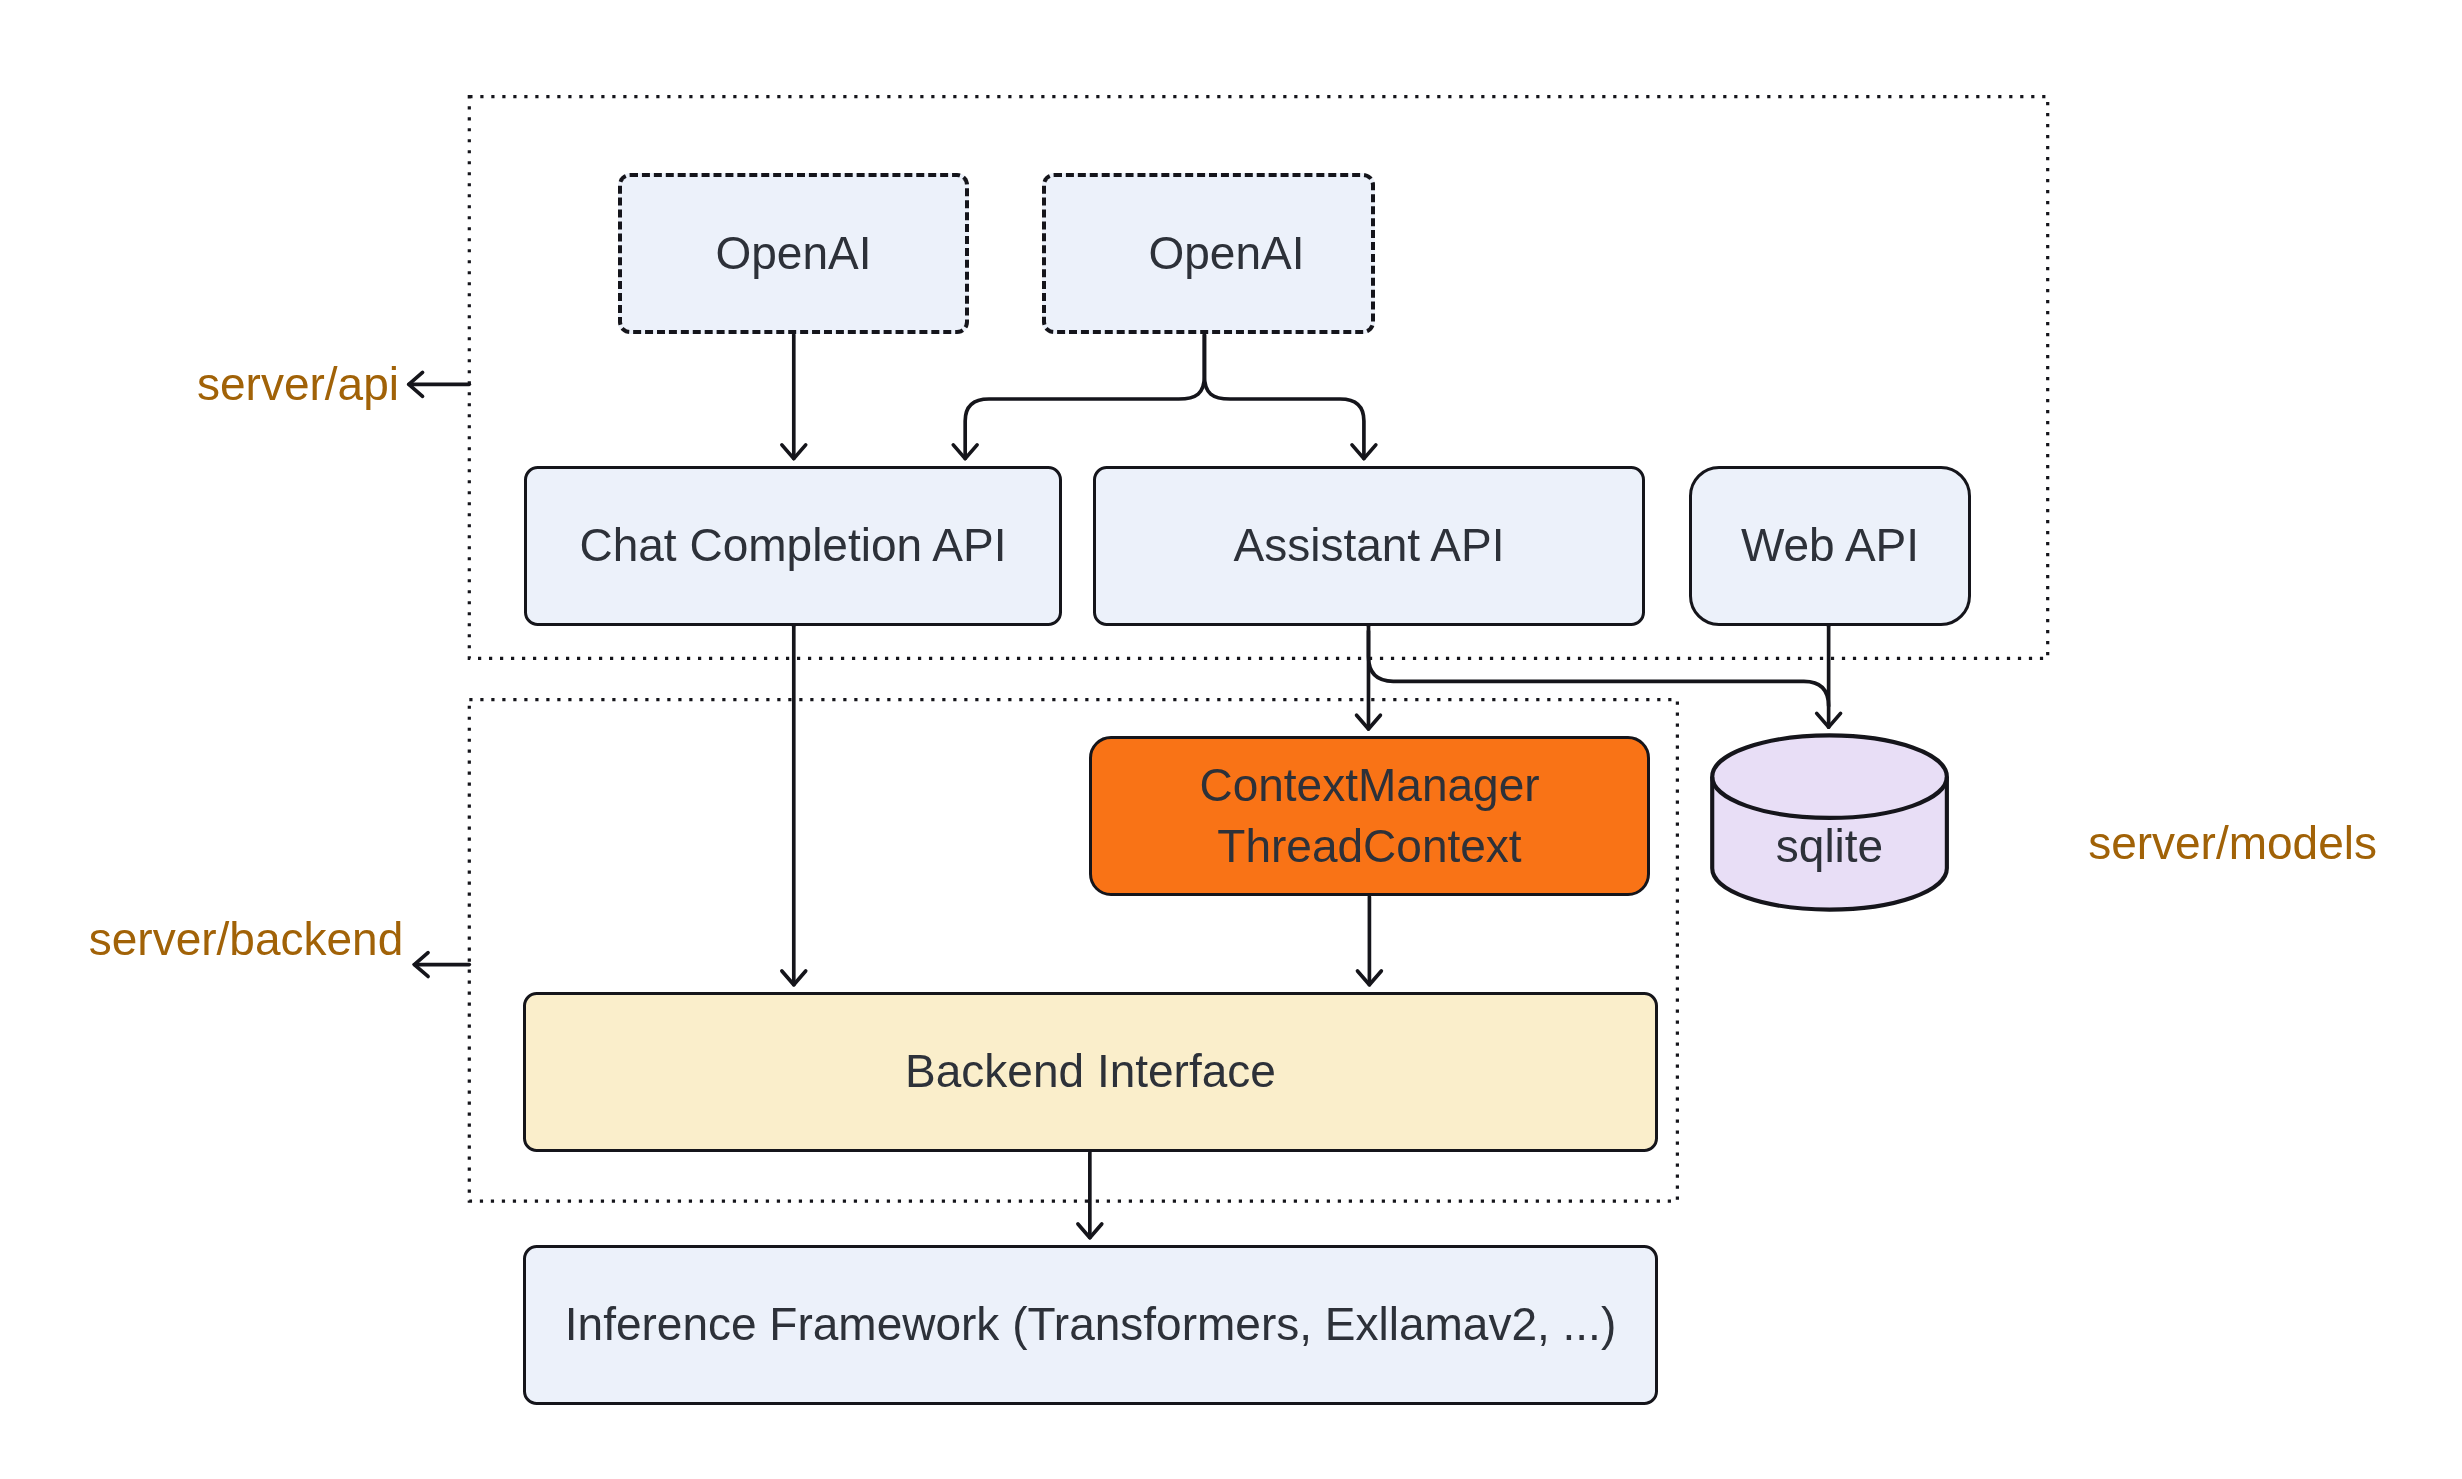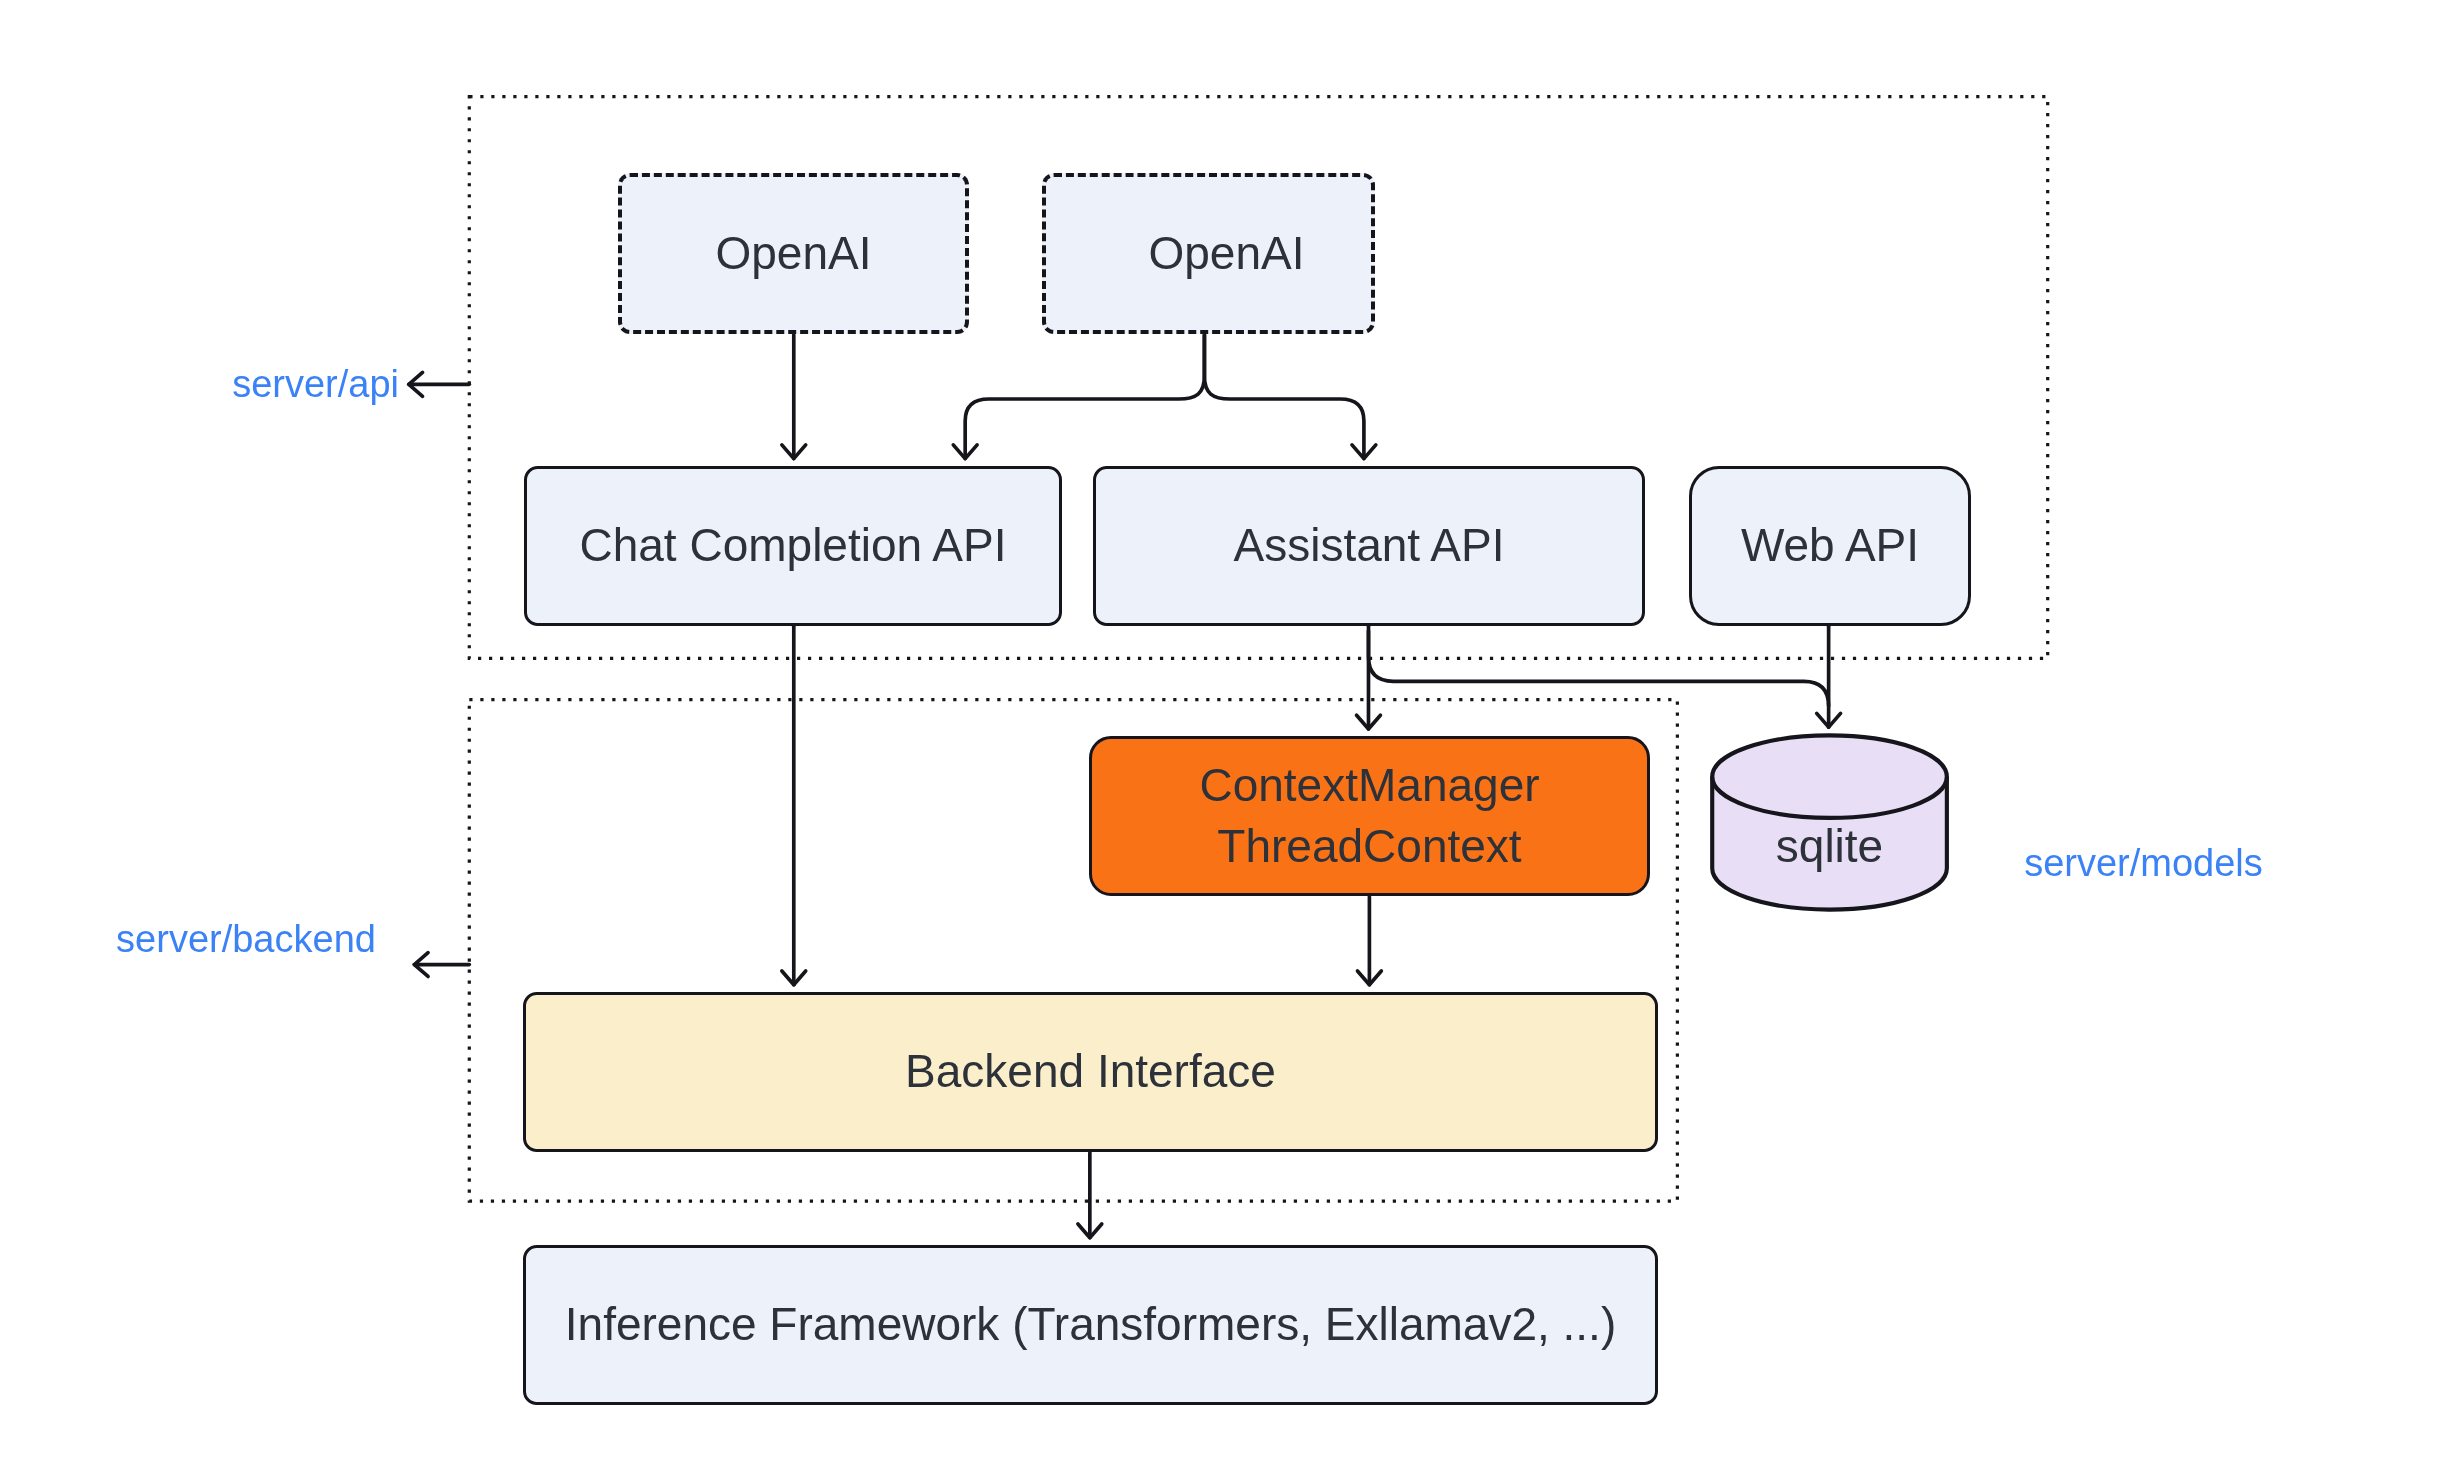--- a/index.html
+++ b/index.html
@@ -17,36 +17,36 @@
     display:flex;flex-direction:column;align-items:center;justify-content:center;
     text-align:center;font-size:46px;color:#2d3139;line-height:1.2;
     background:#ecf1fa;
   }
   .node.dashed{border-style:dashed;border-width:4.6px;border-radius:12px;}
   .node.green{background:#f97316;border-radius:22px;}
   .node.yellow{background:#faeecb;}
   .node.plain{background:transparent;border:none;}
   .cm-line{display:block;line-height:61px;}
   .outlabel{
-    position:absolute;z-index:2;font-size:38px;color:#3b82f6;
+    position:absolute;z-index:2;font-size:46px;color:#a16207;
     height:66px;line-height:66px;white-space:nowrap;
   }
   
   #n-ollama{left:618px;top:173px;width:351px;height:161px;}
   #n-openai{left:1042px;top:173px;width:333px;height:161px;padding-left:36px;}
   #n-chat{left:524px;top:466px;width:538px;height:160px;}
   #n-assistant{left:1093px;top:466px;width:552px;height:160px;}
   #n-web{left:1689px;top:466px;width:282px;height:160px;border-radius:30px;}
   #n-cm{left:1089px;top:736px;width:561px;height:160px;}
   #n-backend{left:523px;top:992px;width:1135px;height:160px;}
   #n-inference{left:523px;top:1245px;width:1135px;height:160px;}
   #n-sqlite{left:1712px;top:787px;width:235px;height:119px;}
   #lbl-api{left:138px;top:351px;width:261px;text-align:right;}
   #lbl-backend{left:81px;top:906px;width:330px;text-align:center;}
-  #lbl-models{left:1951px;top:810px;width:385px;text-align:center;margin-top:20px;}
+  #lbl-models{left:1992px;top:810px;width:385px;text-align:right;}
 </style>
 </head>
 <body>
 
 <div class="stage">
 
   <svg class="overlay" width="2462" height="1480" viewBox="0 0 2686 1614">
     <defs>
       <marker id="arrowhead" viewBox="-20 -20 40 40" refX="0" refY="0" markerWidth="40" markerHeight="40" orient="auto" markerUnits="userSpaceOnUse">
         <path d="M-15 -13 L0 0 L-15 13" fill="none" stroke="#15151b" stroke-width="4" stroke-linecap="round" stroke-linejoin="round"></path>

